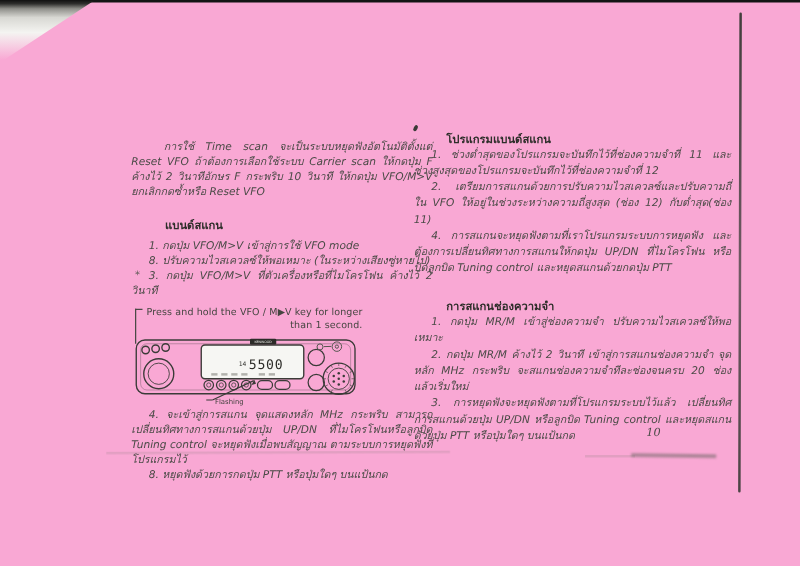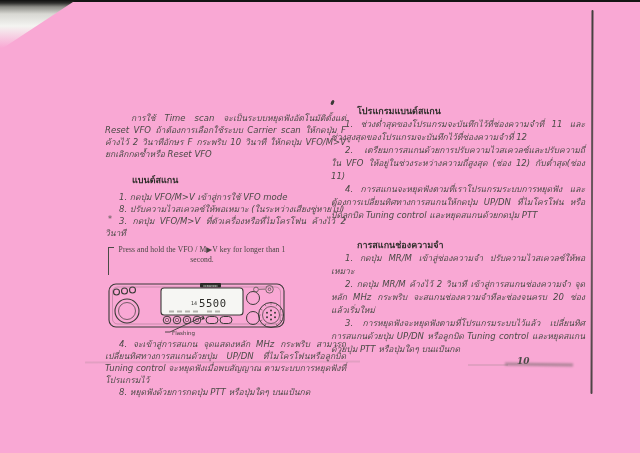--- a/index.html
+++ b/index.html
@@ -34,30 +34,30 @@
   .col h3{margin:0;font-size:9px;font-weight:bold;font-style:normal;color:#2e2e2a;}
   .indent{text-indent:26px;}
   .step{text-indent:14px;}
   .h-left{margin:13px 0 0 27px !important;}
   .h-right1{margin:0 0 0 26px !important;}
   .h-right2{margin:16px 0 0 26px !important;}
   .star{position:absolute;left:-102px;top:0;font-style:normal;}
   .step3star{position:relative;}
   .step3star .star{left:-11px;top:-1px;font-size:8px;color:#55554f;}
   .callout{
-    position:relative;margin:6px 0 16px 9px;width:176px;
-    font-size:7.6px;line-height:9.5px;font-style:normal;text-align:center;
-    color:#454540;letter-spacing:.1px;font-family:Liberation Serif, serif;
+    position:relative;margin:6px 0 4px 9px;width:176px;
+    font-size:7.6px;line-height:9.5px;font-style:normal;text-align:right;
+    color:#454540;letter-spacing:.1px;
   }
   .callout::before{
     content:"";position:absolute;left:-6px;top:2px;width:5px;height:27px;
     border-left:1.2px solid #4a4a46;border-top:1.2px solid #4a4a46;
   }
   .figure-svg{display:block;margin:4px 0 0 -2px;}
-  .pageno{position:absolute;left:517px;top:356px;font-family:"DejaVu Serif","Liberation Serif",serif;font-style:italic;font-size:9px;color:#4b4b48;font-weight:bold;}
+  .pageno{position:absolute;left:517px;top:342px;font-family:"DejaVu Serif","Liberation Serif",serif;font-style:italic;font-size:9px;color:#4b4b48;}
 </style>
 </head>
 <body>
 
 <div class="page">
 
   <div class="edge-top"></div>
   <div class="edge-wedge"></div>
   <div class="vline-right"></div>
   <div class="speck"></div>

